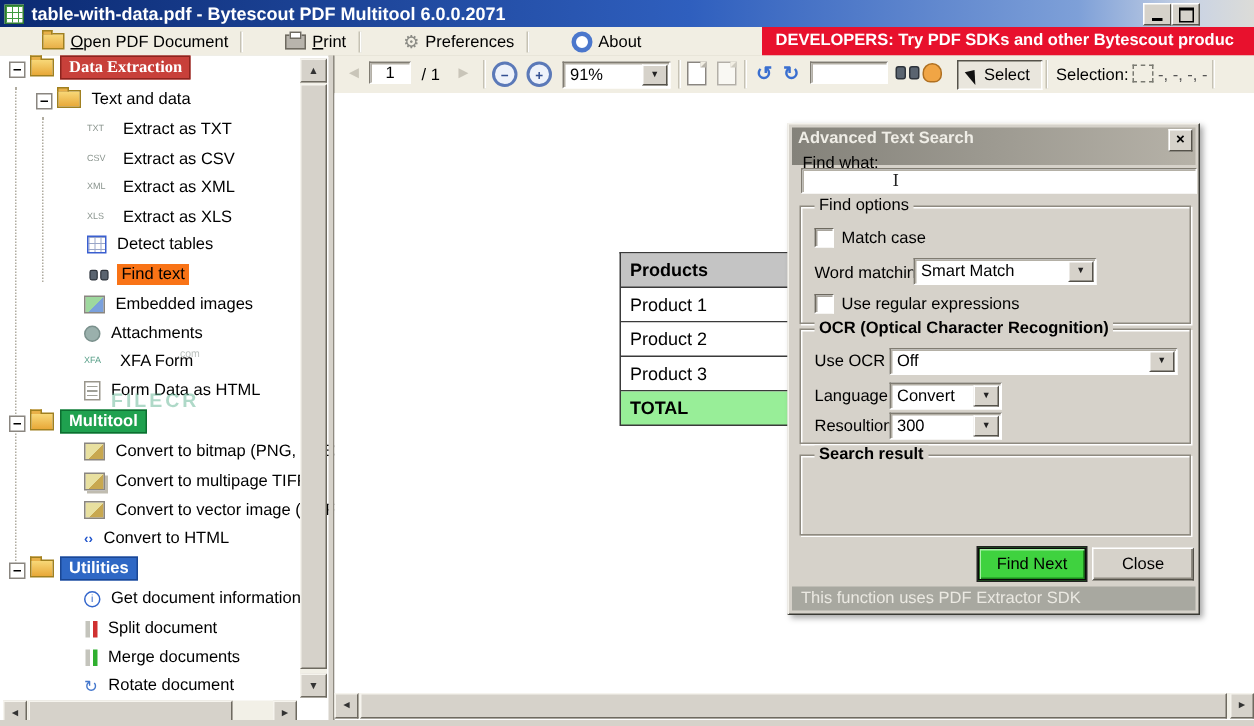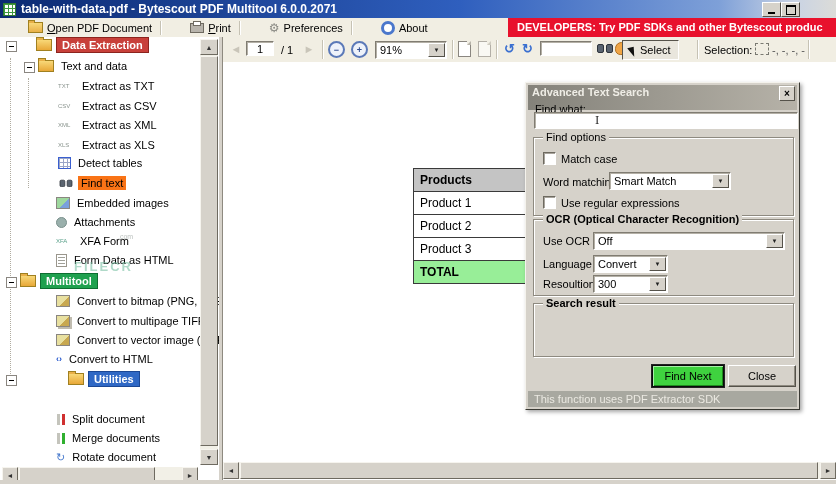--- a/index.html
+++ b/index.html
@@ -200,37 +200,37 @@
     <span class="tsep" style="left:274px;"></span>
     <div class="tbtn rot g-ccw" style="left:279px;top:3px;width:17px;height:17px;"></div>
     <div class="tbtn rot g-cw" style="left:297px;top:3px;width:17px;height:17px;"></div>
     <input class="abs sunken" style="left: 318px; top: 4px; width: 52px; height: 15px; font-size: 11px; font-family: &quot;Liberation Sans&quot;, sans-serif;" value="">
     <div class="tbtn" style="left:375px;top:6px;">
         <span class="binoc"></span>
       </div>
     <div class="tbtn" style="left:393px;top:5px;">
         <span class="ic-hand"></span>
       </div>
-    <div id="select-btn" class="abs" style="left:400px;top:3px;height:18px;">
+    <div id="select-btn" class="abs" style="left:416px;top:3px;height:18px;">
       <span class="cursor-arrow"></span>
       <span>Select</span>
     </div>
     <span class="tsep" style="left:475px;"></span>
     <span class="abs" style="left:482px;top:7px;text-align:right;">Selection:</span>
     <span class="abs dashed-box" style="left:533px;top:6px;"></span>
     <span class="abs" style="left:550px;top:7px;color:#555;">-, -, -, -</span>
     <span class="tsep" style="left:586px;"></span>
   </div>
 
   <div id="treepanel" class="abs">
     <span class="vline" style="left:10px;top:21px;height:326px;"></span>
     <span class="vline" style="left:28px;top:41px;height:110px;"></span>
 
     <span class="expander abs" style="left:6px;top:4px;"></span>
-    <div class="trow" style="left:36px;top:0px;">
+    <div class="trow" style="left:20px;top:0px;font-family:Liberation Serif, serif;">
       <span class="tfolder"></span>
       <span class="hl hl-red">Data Extraction</span>
     </div>
 
     <span class="expander abs" style="left:24px;top:25px;"></span>
     <div class="trow" style="left:38px;top:21px;">
       <span class="tfolder"></span>
       <span class="tlabel">Text and data</span>
     </div>
 
@@ -291,23 +291,27 @@
     <div class="trow" style="left:56px;top:295px;">
       <span class="ic-img2"></span>
       <span class="tlabel">Convert to vector image (EMF)</span>
     </div>
     <div class="trow" style="left:56px;top:314px;">
       <span class="ic-html"></span>
       <span class="tlabel">Convert to HTML</span>
     </div>
 
     <span class="expander abs" style="left:6px;top:338px;"></span>
-    <div class="trow" style="left:20px;top:334px;margin-left:48px;">
+    <div class="trow" style="left:20px;top:334px;">
       <span class="tfolder"></span>
       <span class="hl hl-blue">Utilities</span>
+    </div>
+    <div class="trow" style="left:56px;top:354px;">
+      <span class="ic-info"></span>
+      <span class="tlabel">Get document information</span>
     </div>
     <div class="trow" style="left:56px;top:374px;">
       <span class="ic-split"></span>
       <span class="tlabel">Split document</span>
     </div>
     <div class="trow" style="left:56px;top:393px;">
       <span class="ic-merge"></span>
       <span class="tlabel">Merge documents</span>
     </div>
     <div class="trow" style="left:56px;top:412px;">

